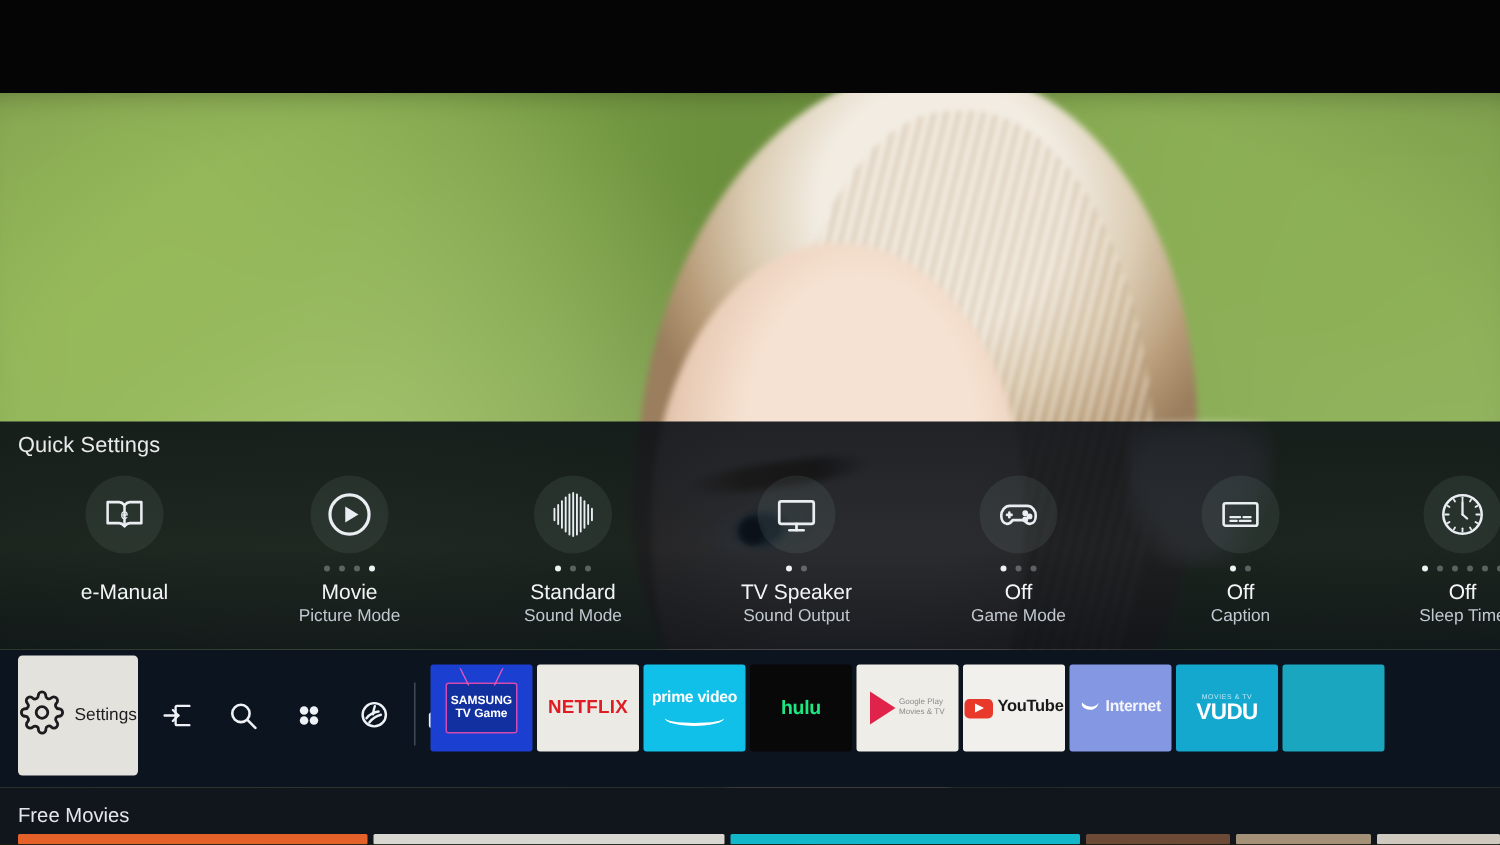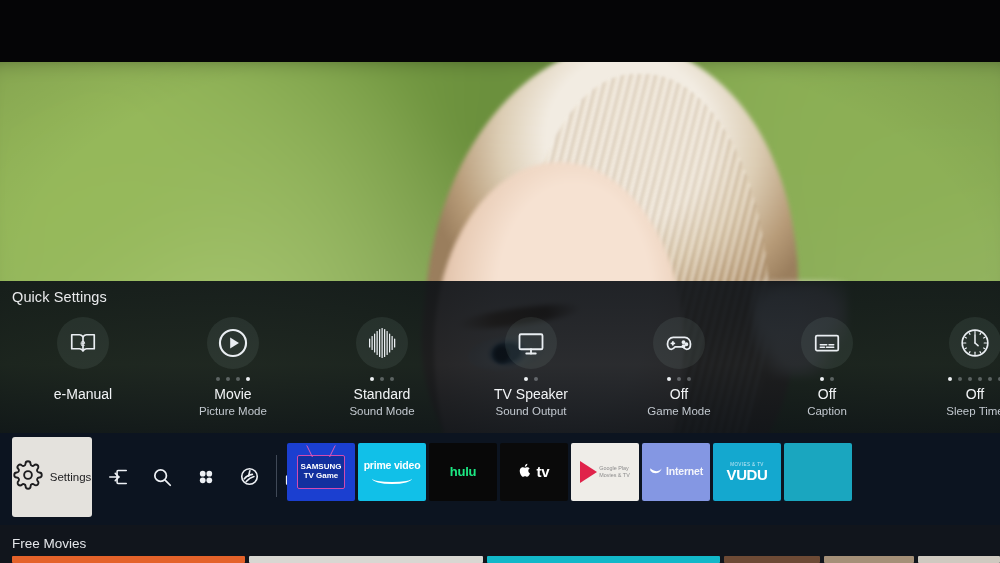--- a/index.html
+++ b/index.html
@@ -505,49 +505,50 @@
 
       <div class="app-tile t-samsung" style="background: rgb(27, 63, 208);">
         <div class="tv-box">
           <div class="tv-txt">
             <div>SAMSUNG</div>
             <div>TV Game</div>
           </div>
         </div>
       </div>
 
+      <div class="app-tile t-netflix" style="background: rgb(236, 234, 229);">
+        <div class="app-text">NETFLIX</div>
+      </div>
 
       <div class="app-tile t-prime" style="background: rgb(17, 192, 232);">
         <div style="text-align:center">
           <div class="app-text">prime video</div>
           <div class="smile"></div>
         </div>
       </div>
 
       <div class="app-tile t-hulu" style="background: rgb(8, 8, 8);">
         <div class="app-text">hulu</div>
       </div>
 
-      <div class="app-tile t-appletv" style="background: rgb(10, 10, 10);">
-        <span style="display:inline-block;margin-right:1px">
-          <svg width="13" height="15" viewBox="0 0 24 28" fill="#fff">
-            <path d="M17.2 14.6c0-3 2.4-4.4 2.5-4.5-1.4-2-3.5-2.3-4.3-2.3-1.8-.2-3.6 1.1-4.5 1.1-.9 0-2.4-1.1-3.9-1-2 .03-3.8 1.16-4.8 2.95-2.1 3.6-.5 8.9 1.5 11.8 1 1.4 2.2 3 3.7 2.9 1.5-.06 2-1 3.8-1s2.3 1 3.9.95c1.6-.03 2.6-1.4 3.6-2.8 1.1-1.6 1.6-3.2 1.6-3.3-.04-.02-3.1-1.2-3.1-4.75zM14.3 5.3c.8-1 1.3-2.4 1.2-3.8-1.2.05-2.7.8-3.5 1.8-.75.9-1.4 2.3-1.2 3.65 1.3.1 2.7-.67 3.5-1.65z"></path>
-          </svg>
-        </span>
-        <span class="app-text">&nbsp;tv</span>
-      </div>
 
       <div class="app-tile t-gplay" style="background: rgb(239, 237, 232);">
         <div class="gp-tri"></div>
         <div class="gp-txt">
           <div>Google Play</div>
           <div>Movies &amp; TV</div>
         </div>
       </div>
 
+      <div class="app-tile t-youtube" style="background: rgb(242, 240, 236);">
+        <div class="yt-play">
+          <div class="yt-tri"></div>
+        </div>
+        <div class="app-text">YouTube</div>
+      </div>
 
 
       <div class="app-tile t-internet" style="background: rgb(132, 151, 227);">
         <span>
           <svg width="14" height="14" viewBox="0 0 24 24" fill="#fff">
             <path d="M2.5 13.2c3.2 4.3 9.4 5.6 14 3 2.6-1.5 4.3-4 5-6.9-2.4 3.4-6.6 5.2-10.8 4.5-3.2-.5-6-2.2-8.2-4.6-.5 1.4-.6 2.8 0 4z"></path>
           </svg>
         </span>
         <span class="app-text">Internet</span>
       </div>

